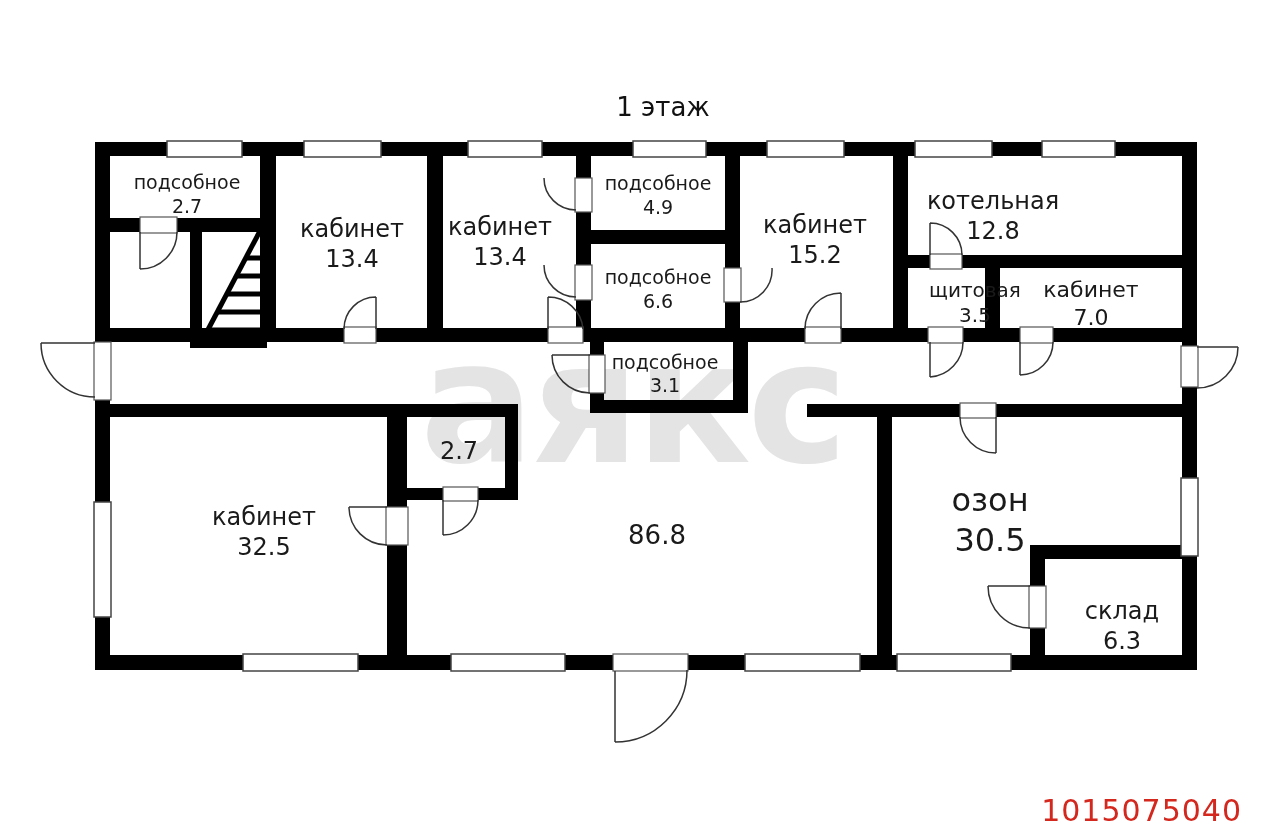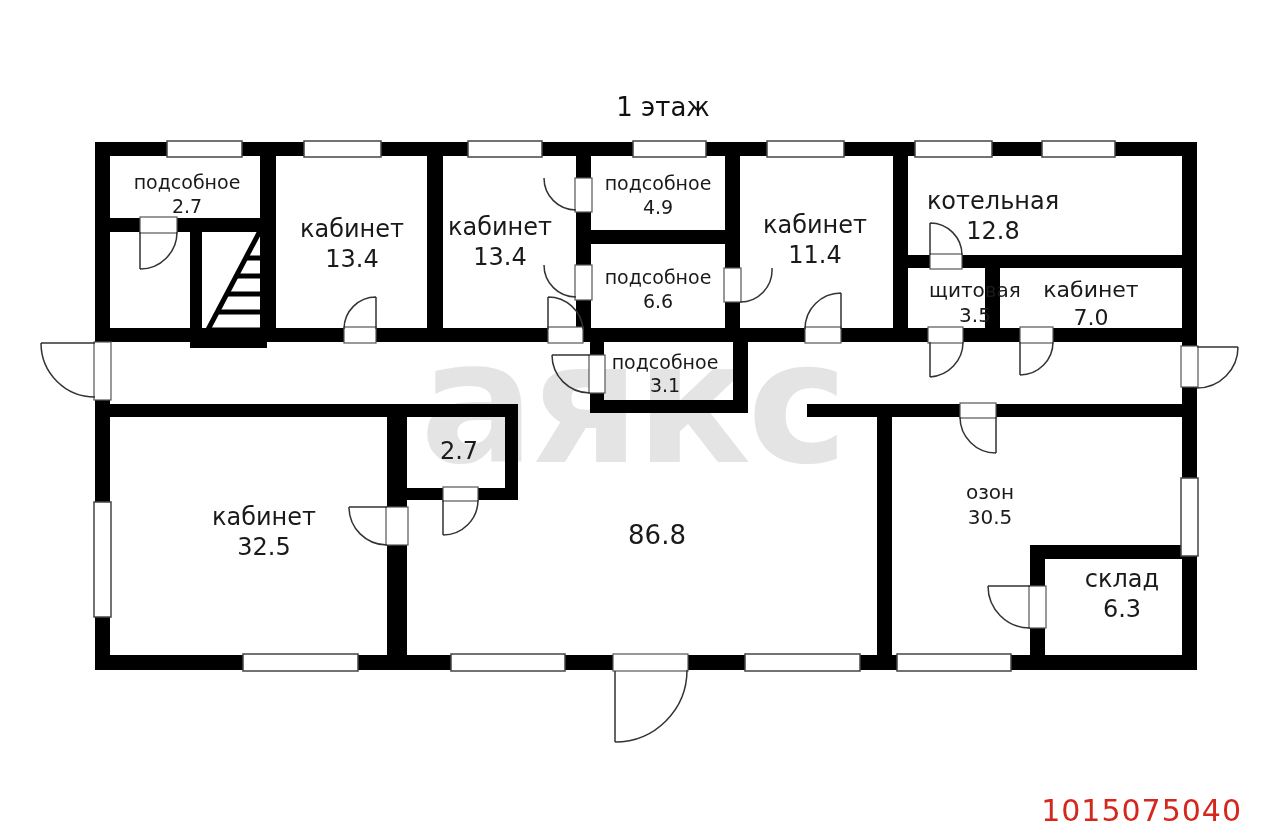--- a/index.html
+++ b/index.html
@@ -149,21 +149,21 @@
   <div class="room-label" style="left:658px;top:172px;font-size:19px">
     <div>подсобное</div>
     <div>4.9</div>
   </div>
   <div class="room-label" style="left:658px;top:266px;font-size:19px">
     <div>подсобное</div>
     <div>6.6</div>
   </div>
   <div class="room-label" style="left:815px;top:210px;font-size:24px">
     <div>кабинет</div>
-    <div>11.4</div>
+    <div>15.2</div>
   </div>
   <div class="room-label" style="left:993px;top:186px;font-size:24px">
     <div>котельная</div>
     <div>12.8</div>
   </div>
   <div class="room-label" style="left:975px;top:278px;font-size:20px">
     <div>щитовая</div>
     <div>3.5</div>
   </div>
   <div class="room-label" style="left:1091px;top:276px;font-size:22px">
@@ -177,23 +177,23 @@
   <div class="room-label" style="left:459px;top:436px;font-size:24px">
     <div>2.7</div>
   </div>
   <div class="room-label" style="left:264px;top:502px;font-size:24px">
     <div>кабинет</div>
     <div>32.5</div>
   </div>
   <div class="room-label" style="left:657px;top:519px;font-size:26px">
     <div>86.8</div>
   </div>
-  <div class="room-label" style="left:990px;top:480px;font-size:20px">
+  <div class="room-label" style="left:990px;top:480px;font-size:32px">
     <div>озон</div>
     <div>30.5</div>
   </div>
-  <div class="room-label" style="left:1122px;top:564px;font-size:24px">
+  <div class="room-label" style="left:1122px;top:596px;font-size:24px">
     <div>склад</div>
     <div>6.3</div>
   </div>
 
   <div class="listing-id">1015075040</div>
 </div>
 
 </body></html>

